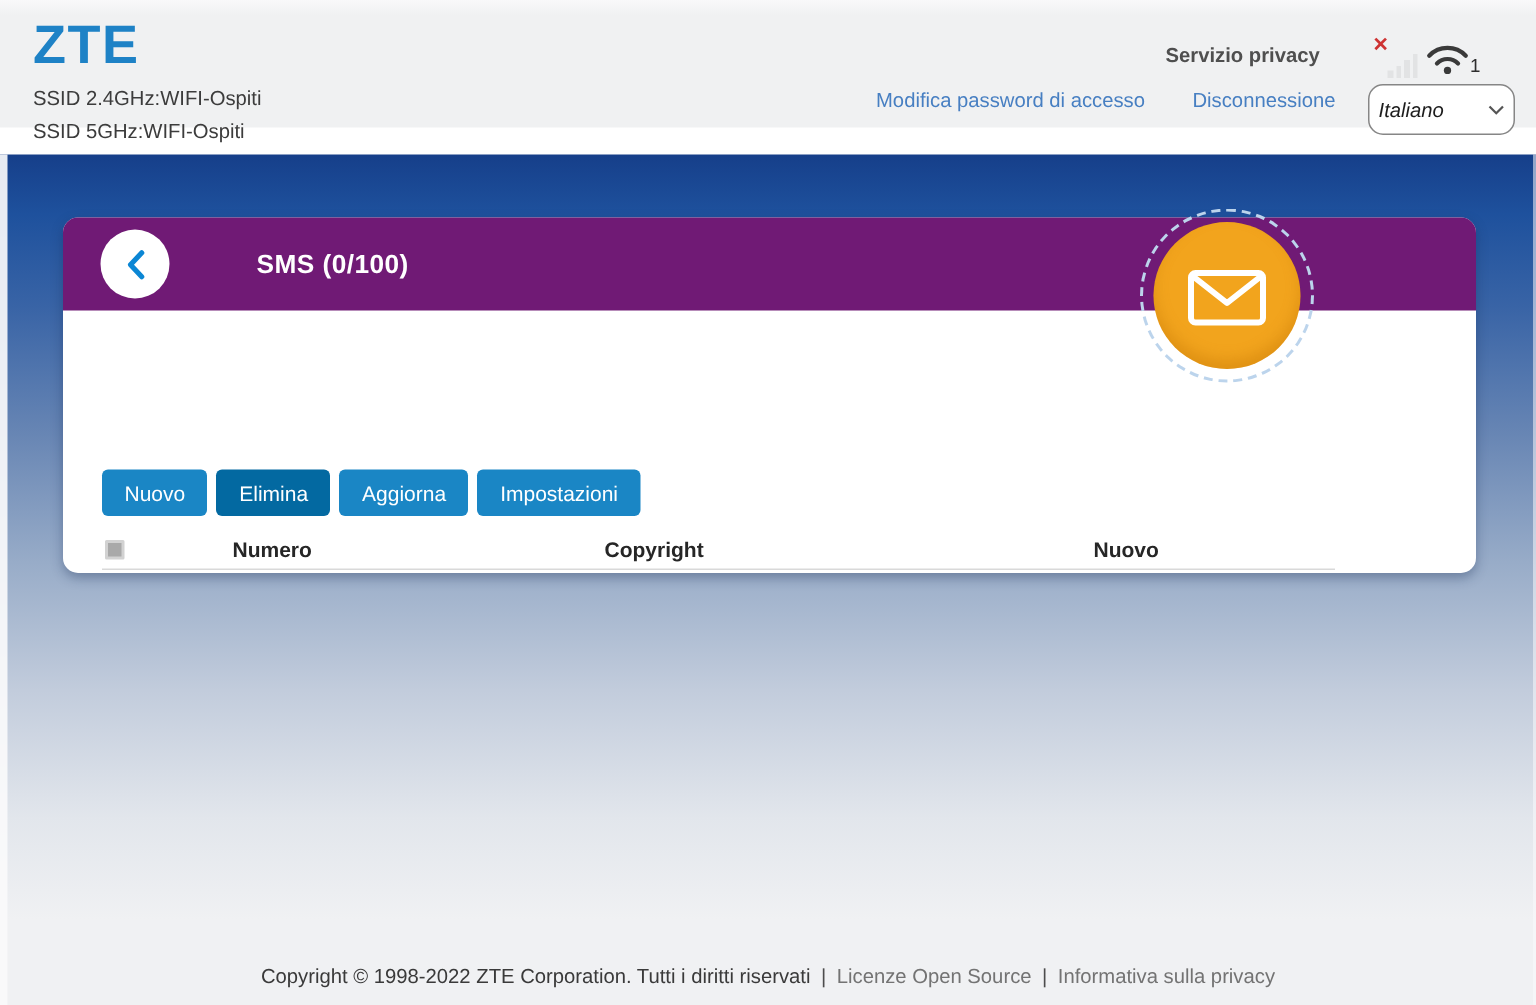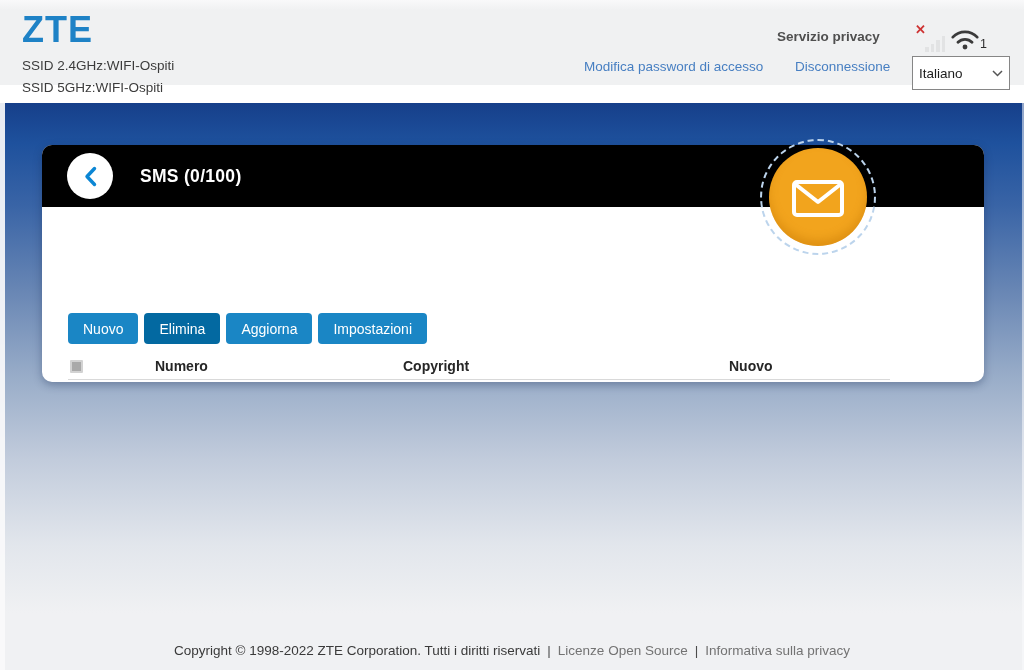--- a/index.html
+++ b/index.html
@@ -52,23 +52,23 @@
 
   .hdr-link {
     position: absolute; top: 59px; font-size: 13.5px; color: #477fc2;
     text-decoration: none; cursor: pointer;
   }
   .link-modify { left: 584px; text-align: right; }
   .link-logout { left: 795px; }
 
   .lang-select {
     position: absolute; left: 912px; top: 56px; width: 98px; height: 21px;
-    background: #ffffff; border: 1px solid #868686; border-radius: 0;
+    background: #ffffff; border: 1px solid #868686; border-radius: 10px;
     display: flex; align-items: center; justify-content: space-between;
-    padding: 16px 6px; cursor: pointer;
+    padding: 16px 6px; cursor: pointer; font-style: italic;
   }
   .lang-select .lang-label { font-size: 13.5px; color: #1d1d1d; }
 
   
   .main-bg {
     position: absolute; top: 103px; left: 0; width: 1024px; height: 567px;
     background: linear-gradient(180deg,
       #163f8a 0%, #1e519d 7%, #3964a6 18%, #6886b4 33%,
       #98acc8 48%, #c2ccdc 63%, #e2e6ec 78%, #f0f1f3 90%, #f0f1f3 100%);
   }
@@ -81,23 +81,23 @@
     background: rgba(250,250,251,0.55);
   }
 
   
   .card {
     position: absolute; left: 42px; top: 42px; width: 942px; height: 237px;
     background: #ffffff; border-radius: 10px;
     box-shadow: 0 3px 8px rgba(20, 40, 80, 0.35);
   }
   .card-header {
-    position: relative; height: 62px; background: #000000;
+    position: relative; height: 62px; background: #701a75;
     border-radius: 10px 10px 0 0;
-    display: flex; align-items: center; padding-left: 25px;
+    display: flex; align-items: center; padding-left: 25px; gap: 31px;
   }
   .back-btn {
     width: 46px; height: 46px; border-radius: 50%;
     background: #ffffff; border: none; cursor: pointer;
     display: flex; align-items: center; justify-content: center;
     padding: 0;
   }
   .card-title {
     margin-left: 27px; font-size: 17.5px; font-weight: bold;
     color: #ffffff; letter-spacing: 0.3px;

